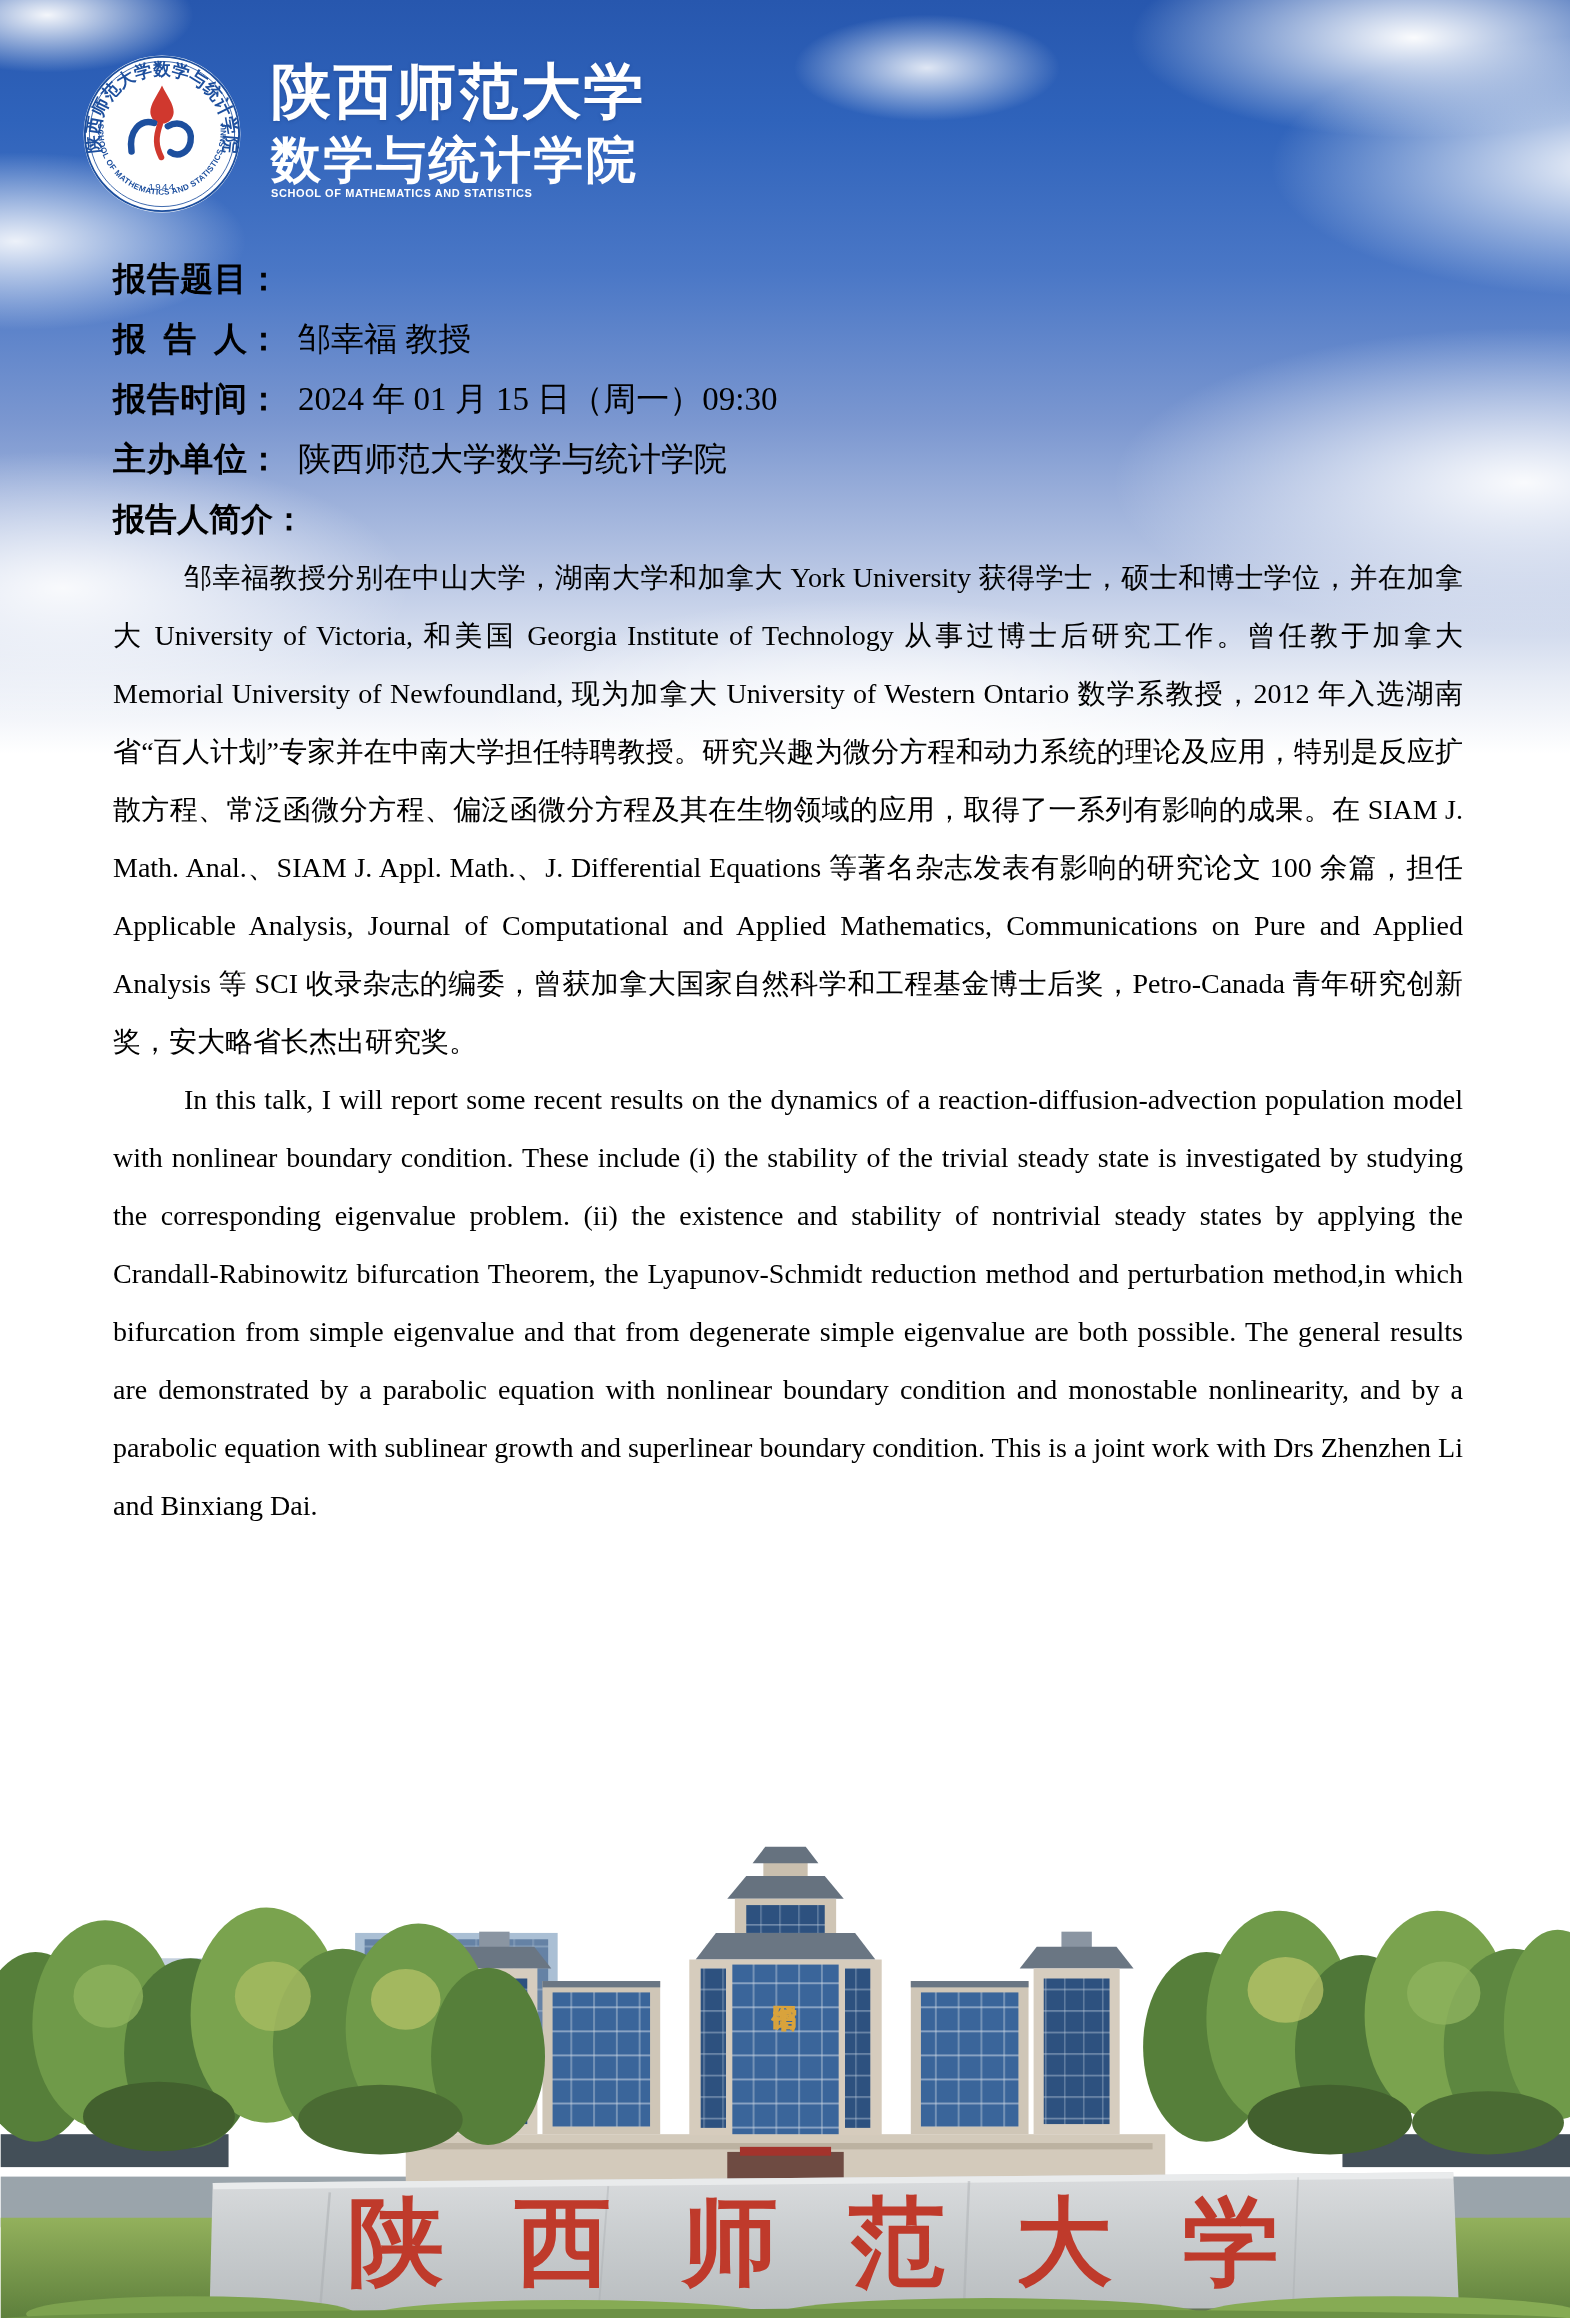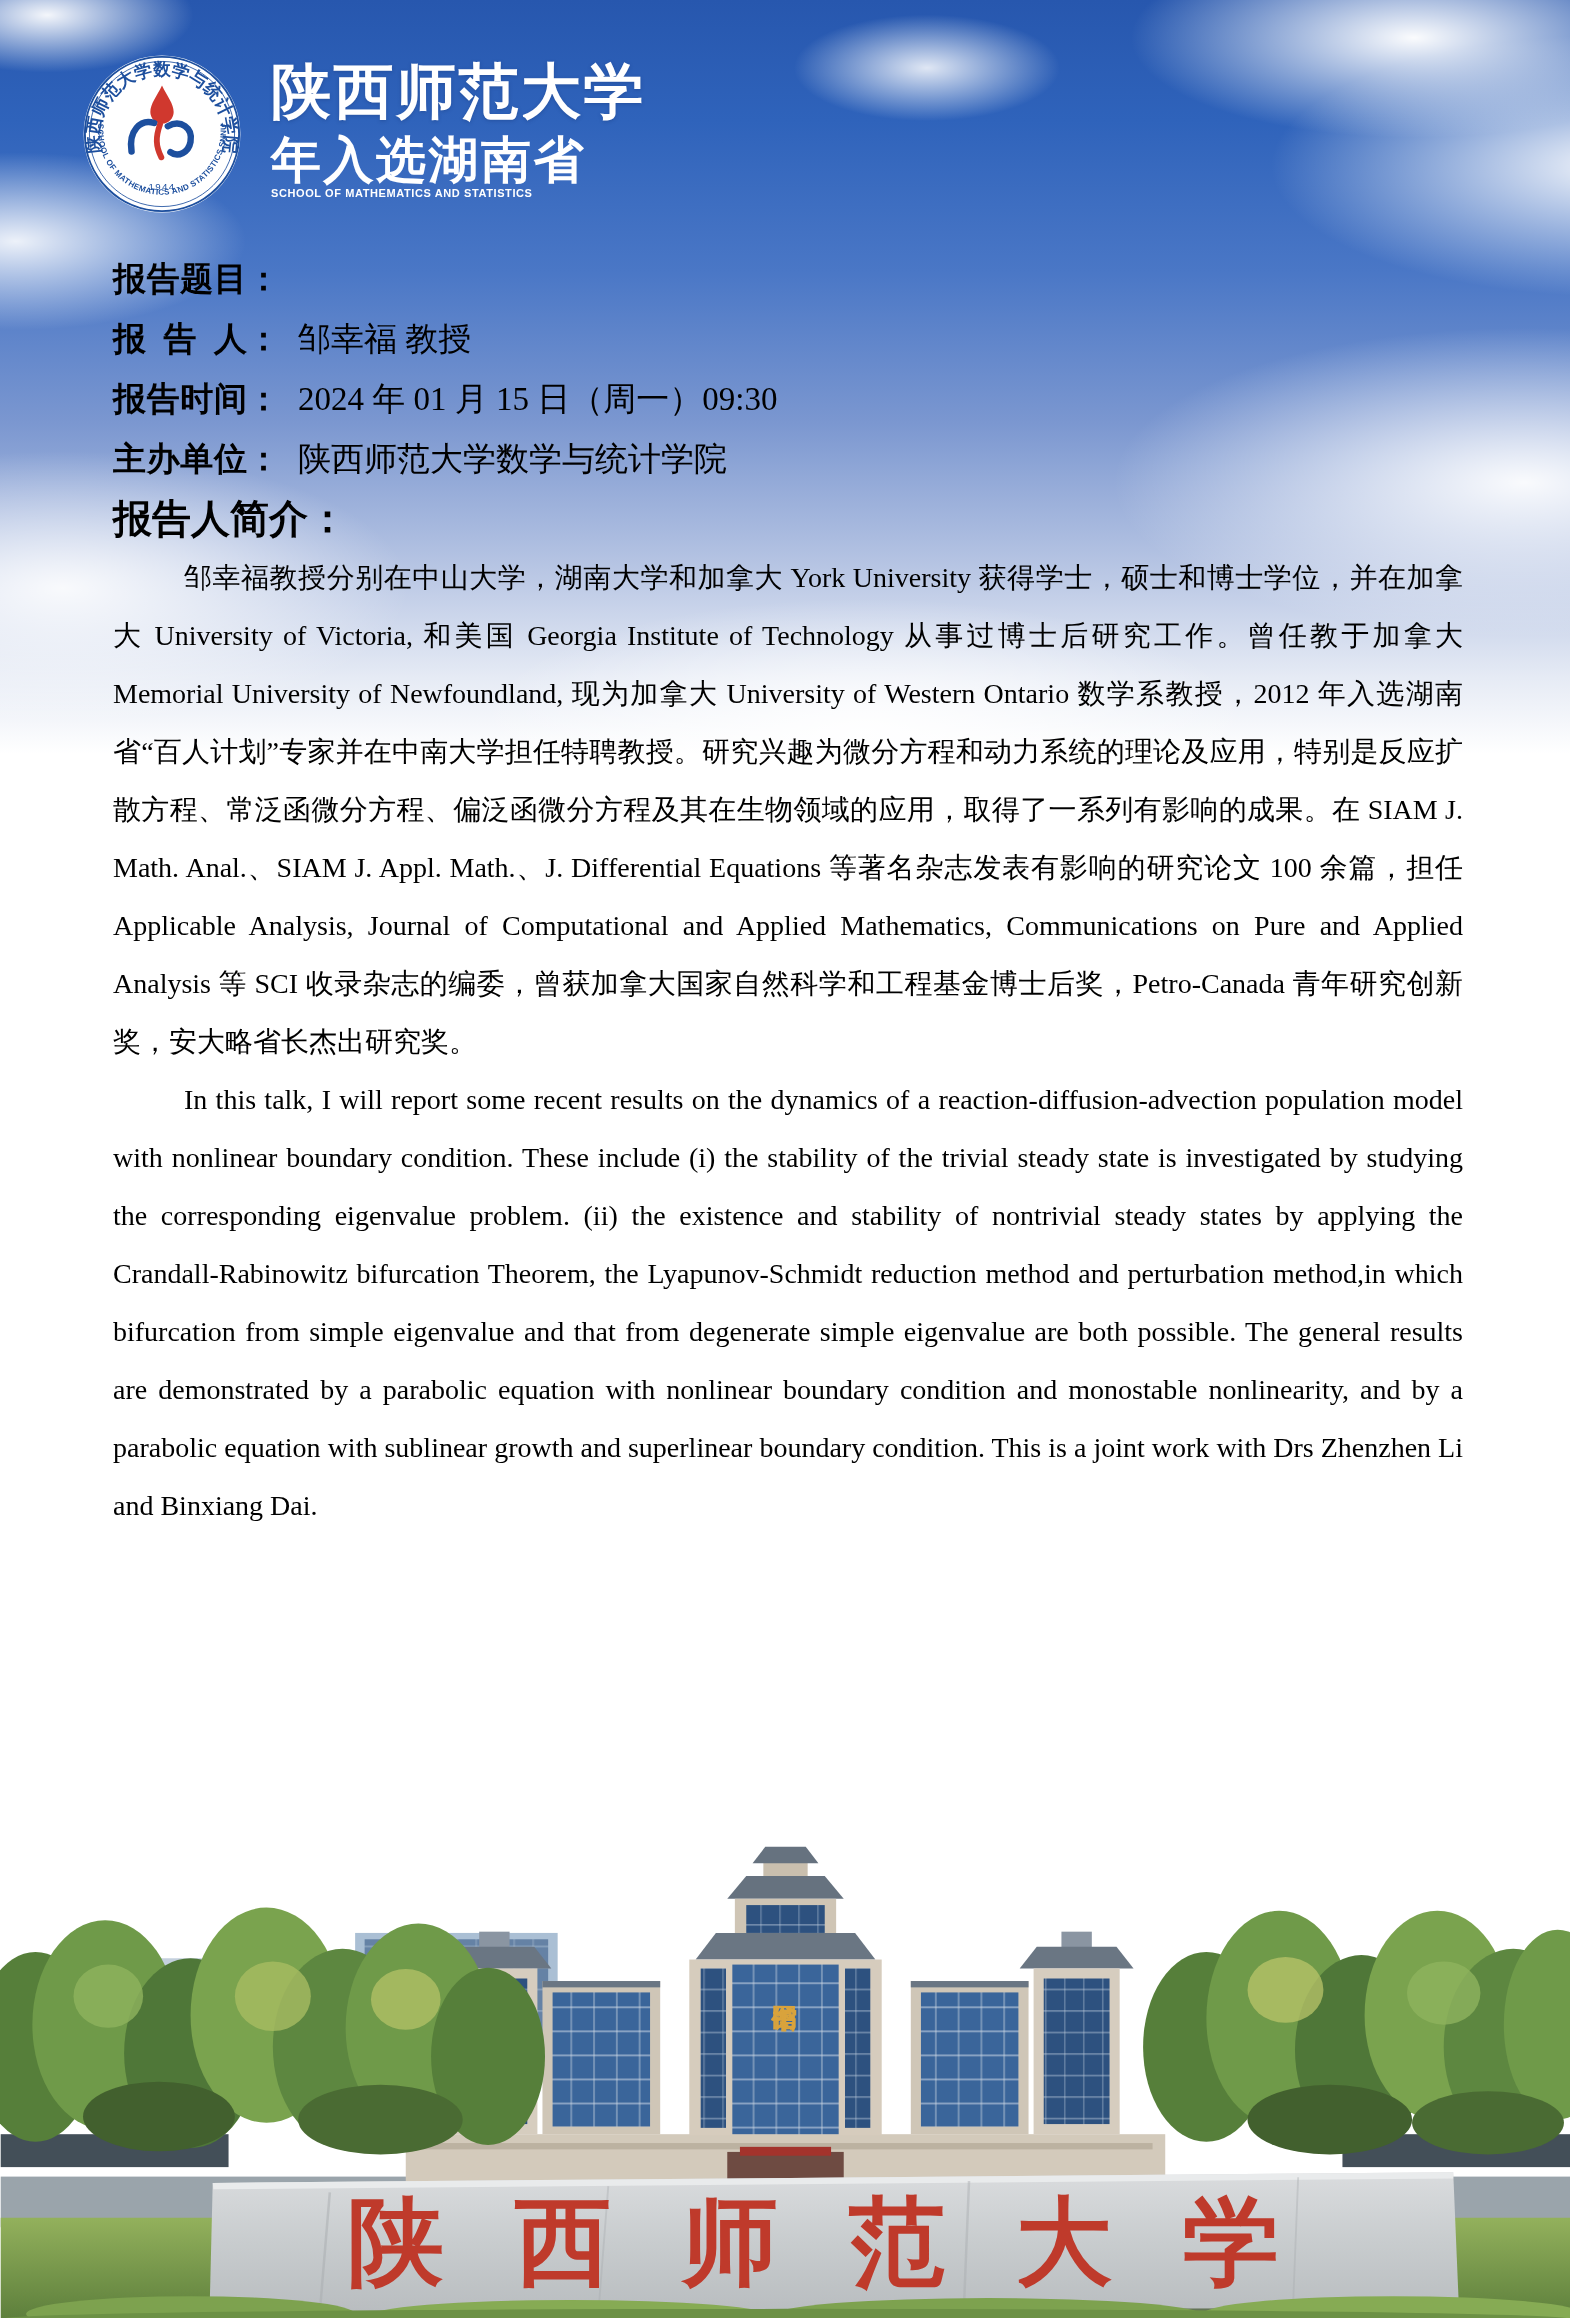--- a/index.html
+++ b/index.html
@@ -39,21 +39,21 @@
   .school-en{
     font-family:var(--sans);font-size:11px;font-weight:700;letter-spacing:0.6px;margin-top:1px;
   }
   
   .content{position:absolute;left:113px;top:249px;width:1350px;z-index:2;}
   .info-row{display:flex;align-items:flex-start;font-size:33px;line-height:60px;}
   .lbl{flex:0 0 185px;font-family:var(--sans);font-weight:900;white-space:nowrap;}
   .lbl-chars{display:inline-block;width:134px;text-align:justify;text-align-last:justify;}
   .lbl-colon{display:inline-block;}
   .info-value{font-family:var(--serif);white-space:pre-line;max-width:1077px;}
-  .section-label{font-family:var(--sans);font-weight:900;font-size:39px;line-height:60px;}
+  .section-label{font-family:var(--sans);font-weight:900;font-size:32px;line-height:60px;}
   .para{
     font-family:var(--serif);font-size:28px;line-height:58px;
     text-align:justify;text-indent:71px;margin:0;
   }
   
   .scene{position:absolute;left:0;bottom:0;width:1571px;height:481px;z-index:1;}
 </style>
 </head>
 <body>
 
@@ -80,21 +80,21 @@
       <text x="125" y="212" text-anchor="middle" font-family="Liberation Sans, sans-serif" font-size="15" letter-spacing="2" fill="#1d4f9e">·1944·</text>
       <g>
         <path d="M125 50 C117 67 107 78 107 91 A18 18 0 0 0 143 91 C143 78 133 67 125 50 Z" fill="#d0382e"></path>
         <path d="M78 152 C73 120 92 101 113 108" stroke="#1d4f9e" stroke-width="10" fill="none" stroke-linecap="round"></path>
         <path d="M122 110 C115 130 115 143 124 161" stroke="#d0382e" stroke-width="9" fill="none" stroke-linecap="round"></path>
         <path d="M134 113 C154 102 173 116 169 137 C166 153 150 162 138 153" stroke="#1d4f9e" stroke-width="10" fill="none" stroke-linecap="round"></path>
       </g>
     </svg>
     <div class="brand-text">
       <div class="calligraphy">陕西师范大学</div>
-      <div class="school-cn">年入选湖南省</div>
+      <div class="school-cn">数学与统计学院</div>
       <div class="school-en">SCHOOL OF MATHEMATICS AND STATISTICS</div>
     </div>
   </div>
 
   <div class="content">
 
     <div class="info-row">
       <span class="lbl"><span class="lbl-chars">报告题目</span><span class="lbl-colon">：</span></span>
     </div>
 

